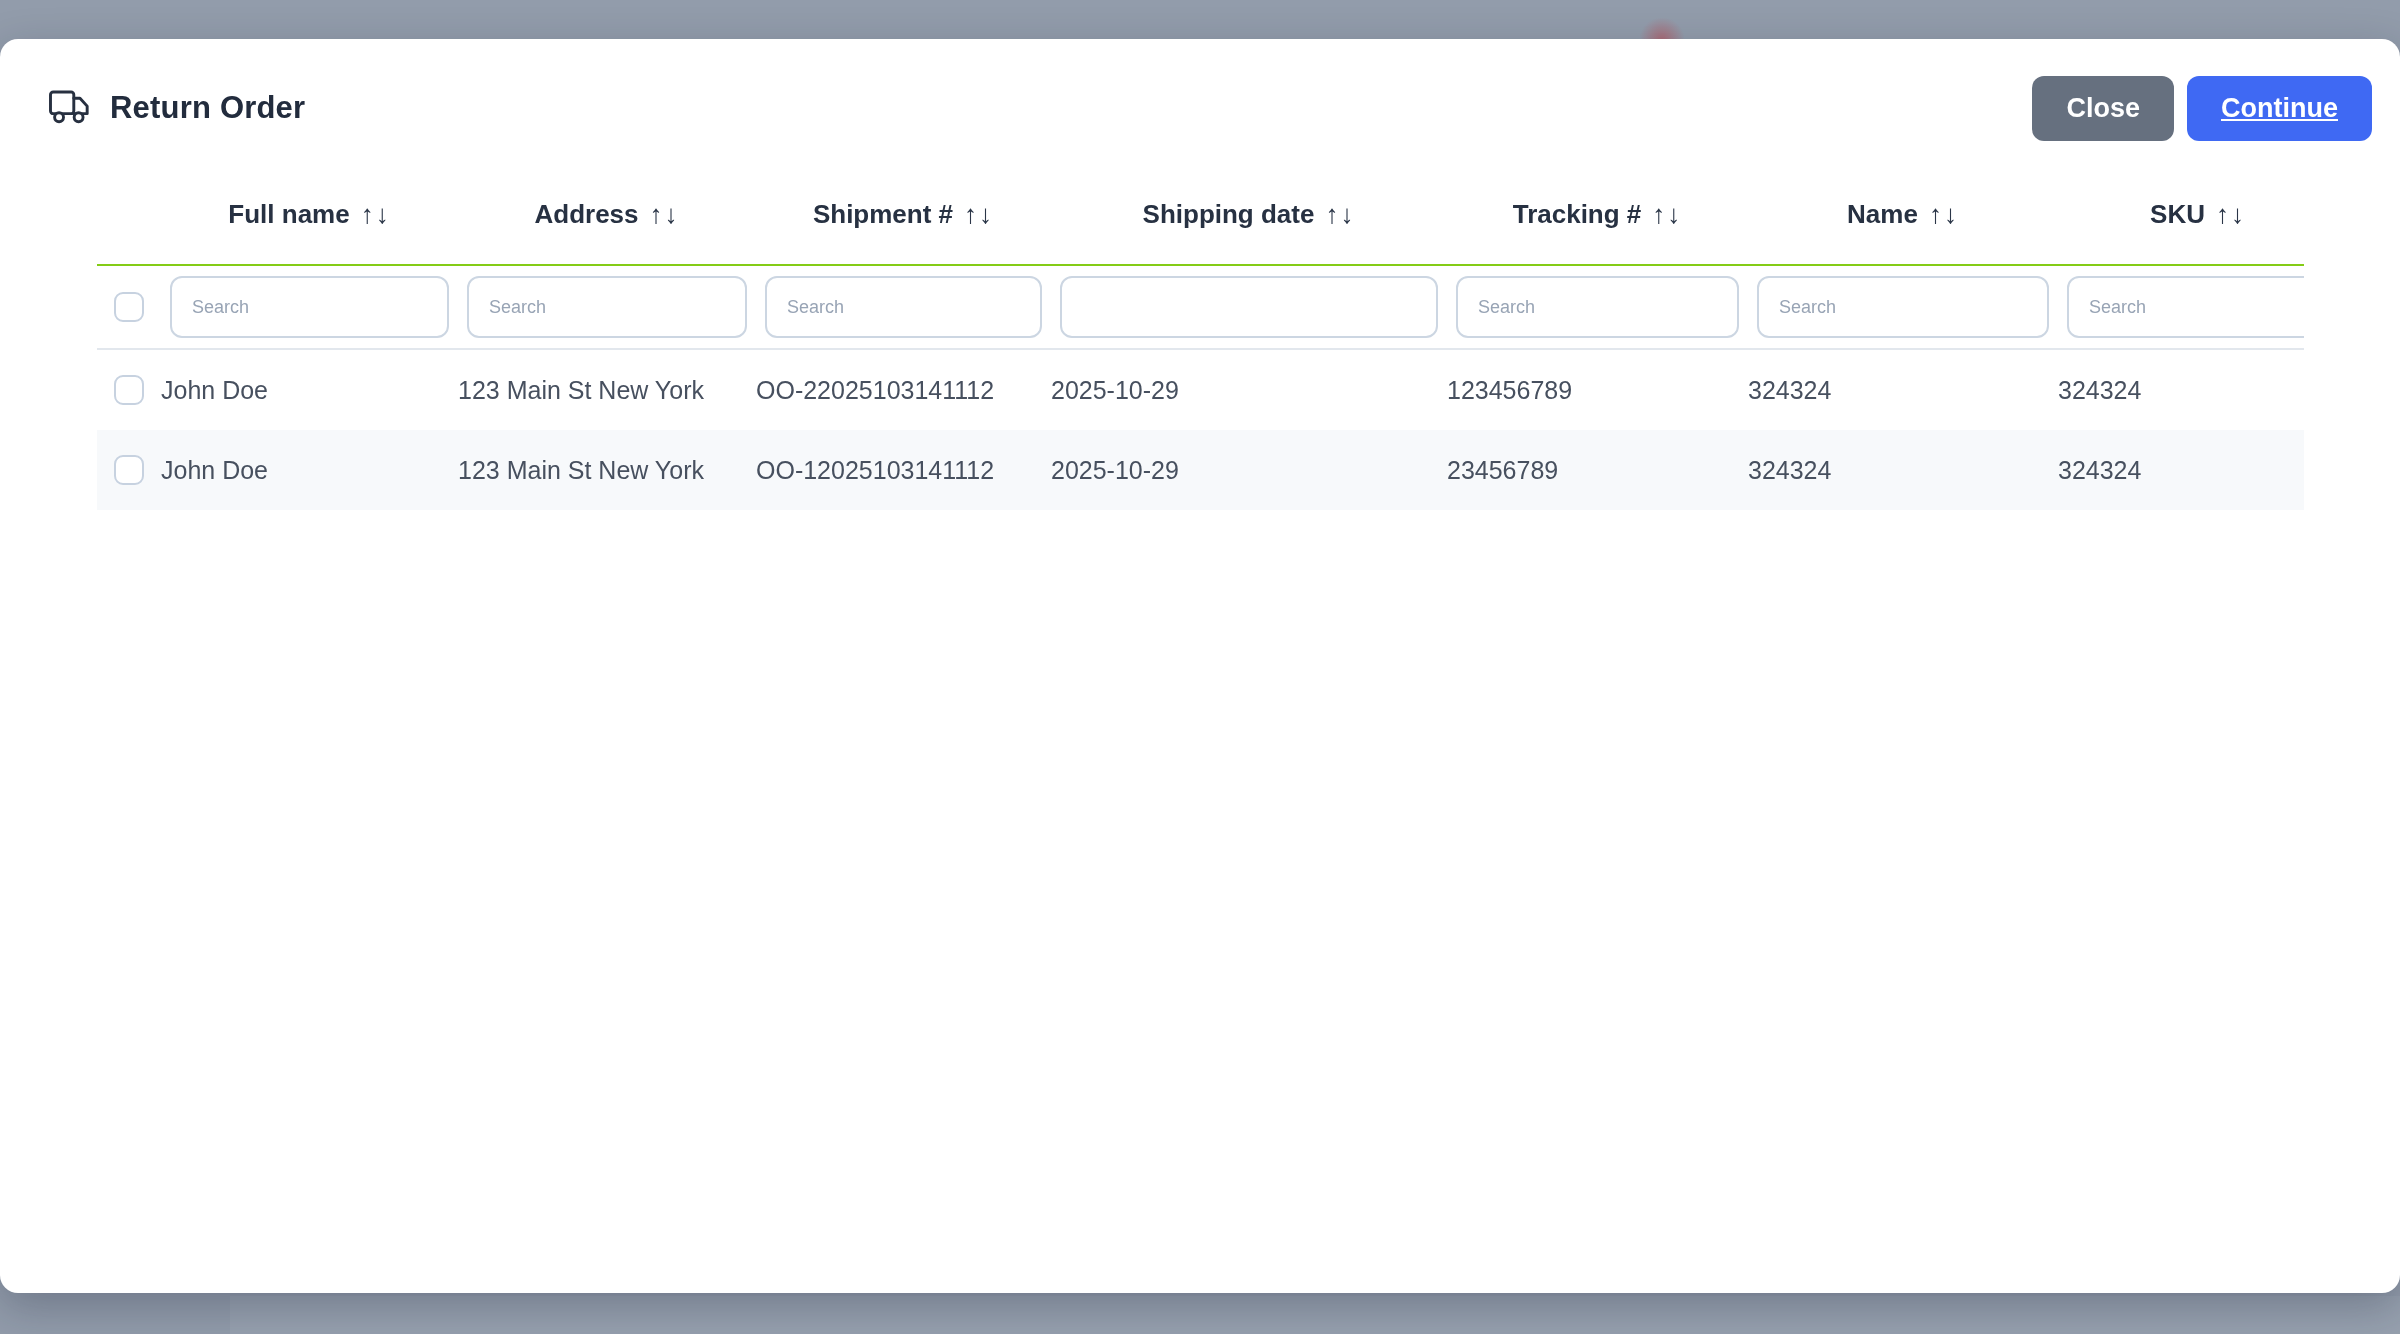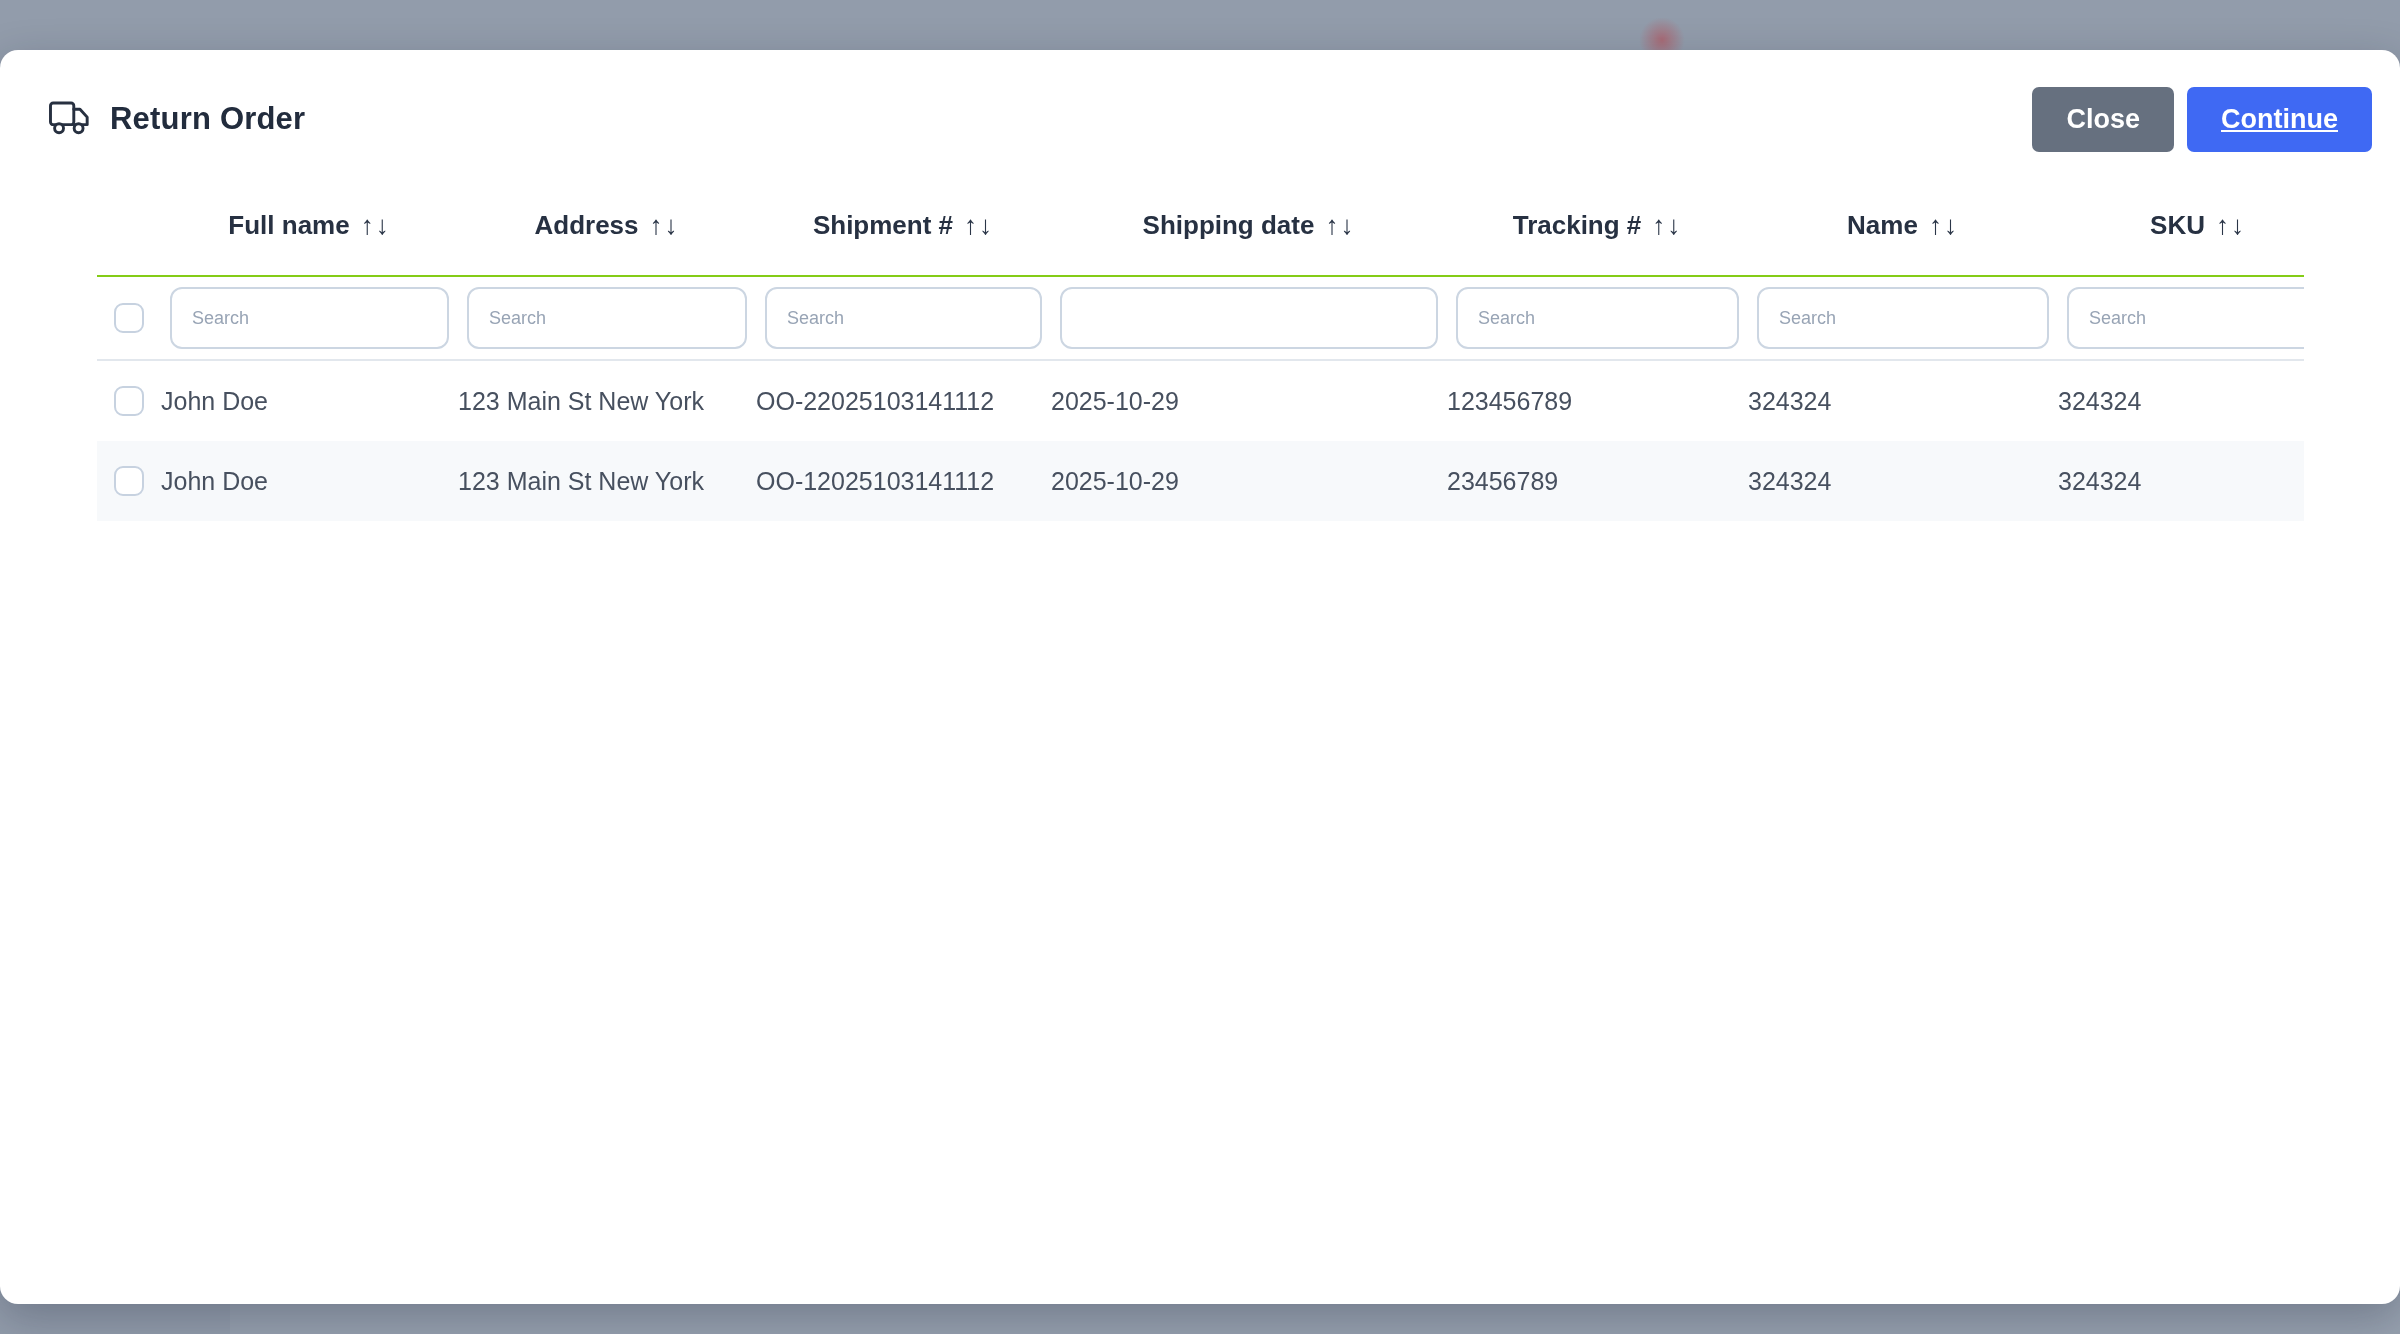--- a/index.html
+++ b/index.html
@@ -7,31 +7,31 @@
   body { font-family:"Liberation Sans", sans-serif; background:#929CAB; position:relative; }
 
   
   .backdrop { position:absolute; inset:0; background:#929CAB; }
   .backdrop-blob { position:absolute; left:1638px; top:18px; width:48px; height:44px;
     background:radial-gradient(circle, rgba(176,90,100,.75) 0%, rgba(176,90,100,0) 70%); }
   .backdrop-band { position:absolute; left:230px; top:1296px; width:2170px; height:38px;
     background:rgba(255,255,255,.05); }
 
   
-  .modal { position:absolute; left:0; top:50px; width:2400px; height:1254px;
+  .modal { position:absolute; left:0; top:39px; width:2400px; height:1254px;
     background:#ffffff; border-radius:18px; box-shadow:0 14px 44px rgba(20,30,50,.28); }
 
   
   .modal-header { display:flex; align-items:center; justify-content:space-between;
     margin:36px 28px 0 48px; height:66px; }
   .title-wrap { display:flex; align-items:center; gap:20px; }
   .truck { width:42px; height:36px; flex:none; }
   .page-title { font-size:31px; font-weight:700; color:#222C3D; letter-spacing:.2px; }
   .btns { display:flex; gap:13px; }
-  .btn { border:none; height:65px; border-radius:7px; font-family:inherit;
+  .btn { border:none; height:65px; border-radius:12px; font-family:inherit;
     font-size:27px; font-weight:700; color:#ffffff; cursor:pointer; padding:0 34px; }
   .btn-close { background:#66707F; }
   .btn-continue { background:#3F69F3;text-decoration:underline; }
 
   
   .tabs { display:flex; margin:69px 28px 0 48px; border-bottom:5px solid #E4E8F0; }
   .tab { font-size:28px; padding:8px 25px 24px 25px; color:#333D4E; cursor:pointer;
     position:relative; font-weight:500; }
   .tab.active { color:#3D63F4; }
   .tab.active::after { content:""; position:absolute; left:0; right:0; bottom:-5px;

